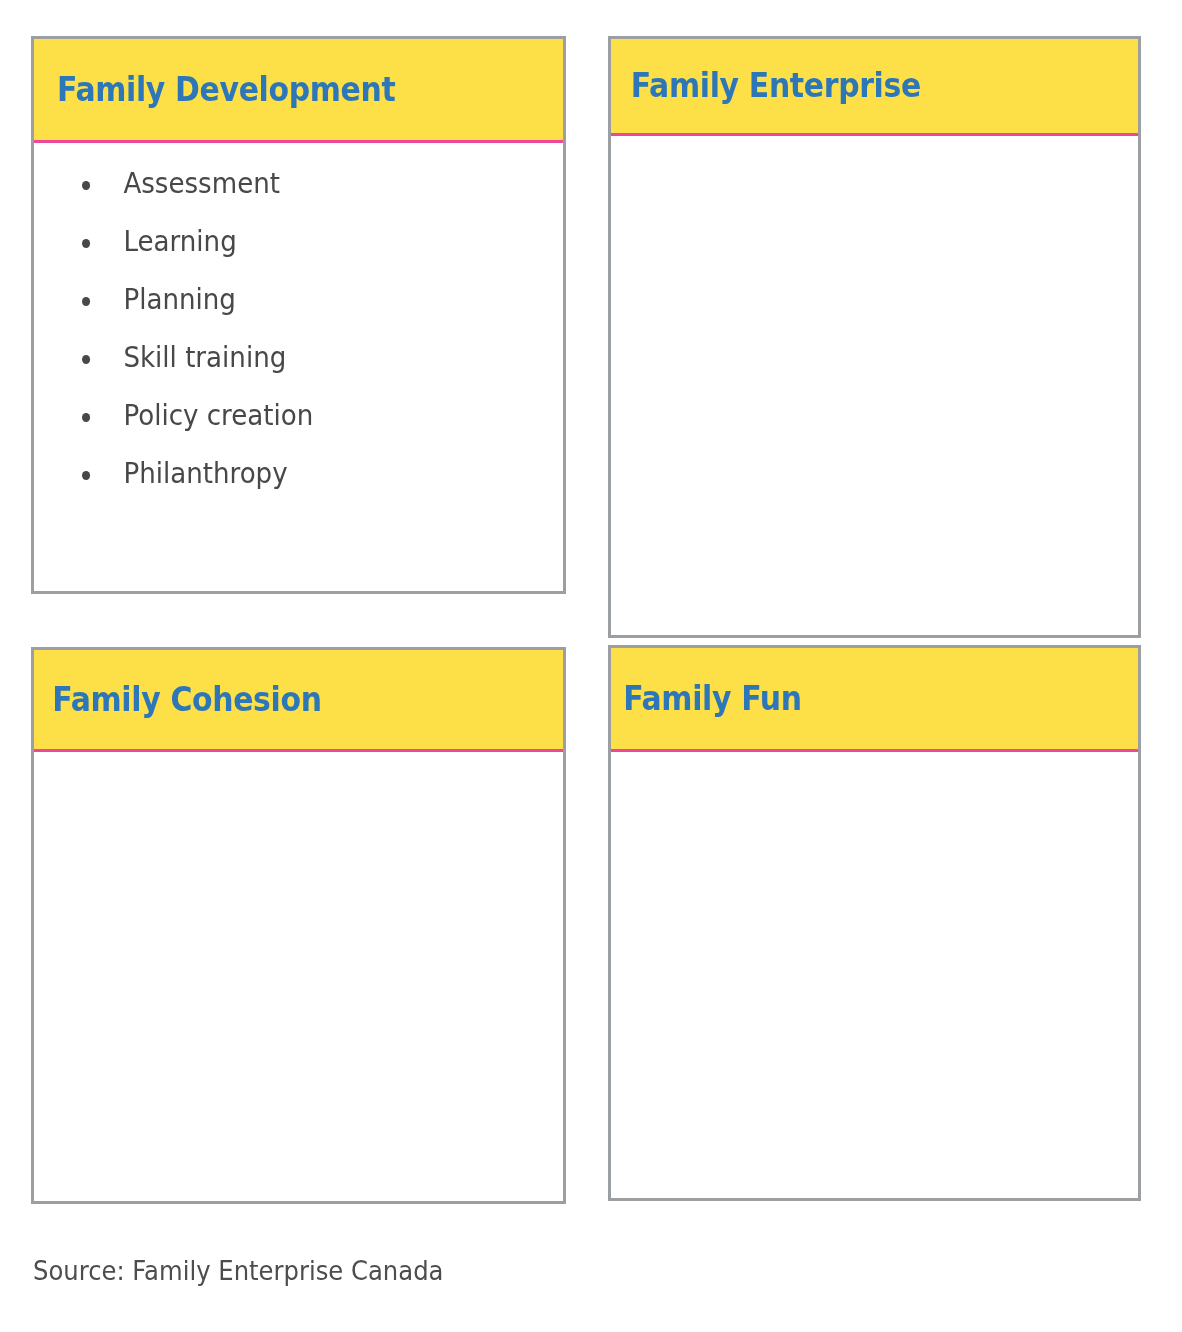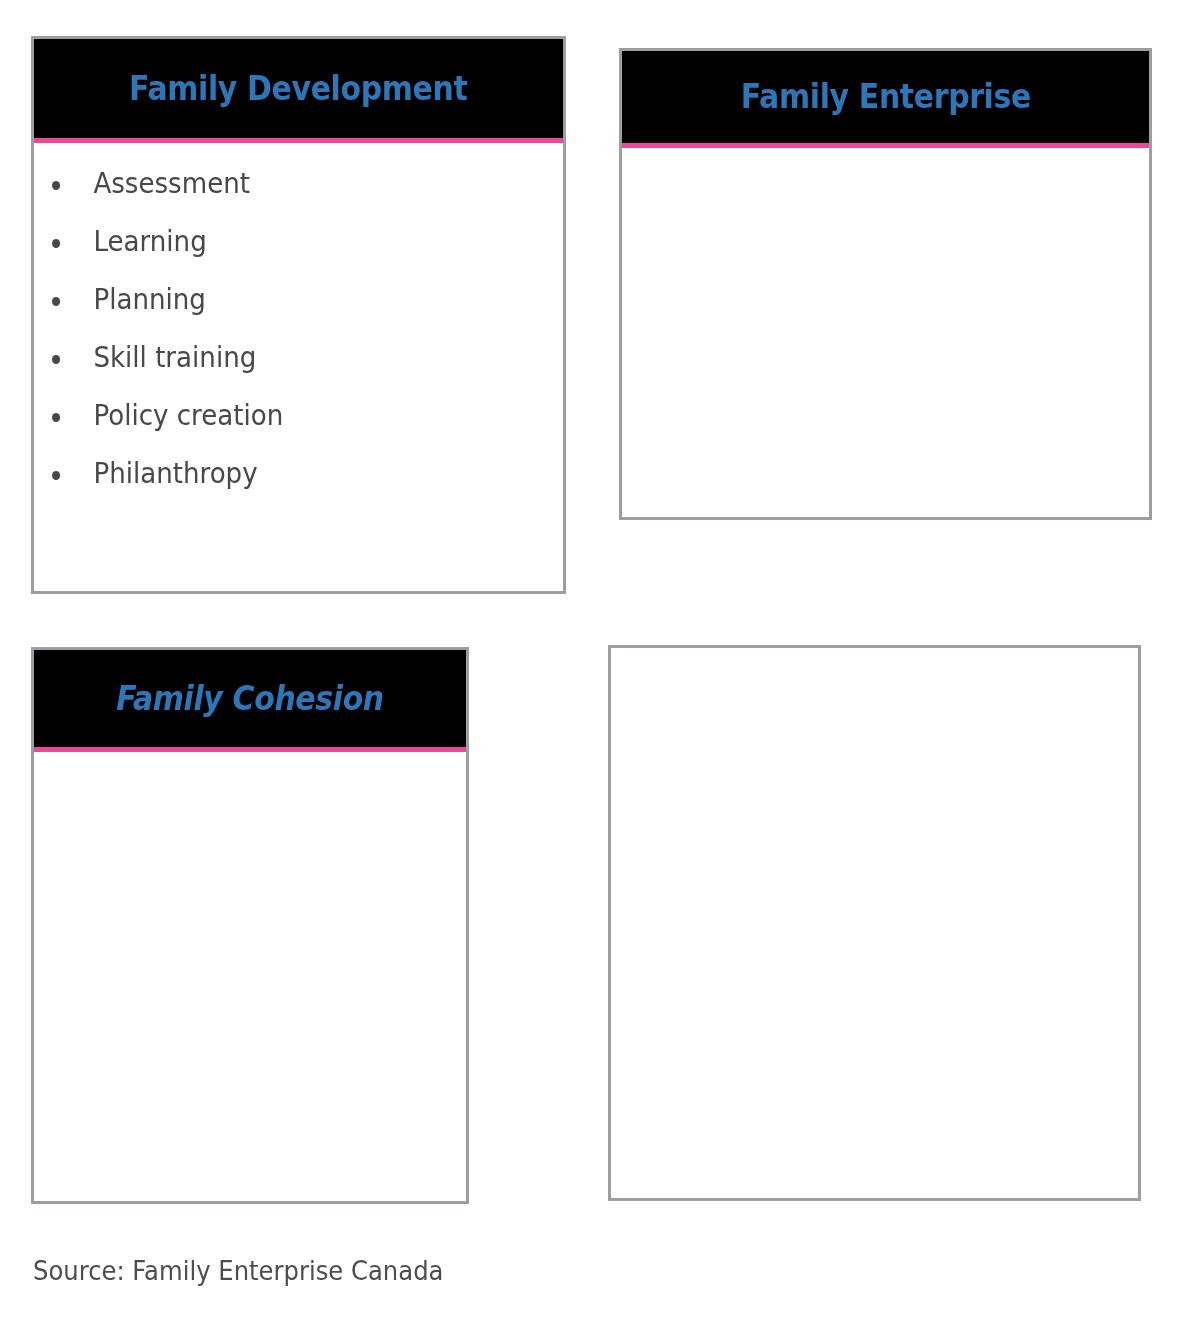--- a/index.html
+++ b/index.html
@@ -24,31 +24,31 @@
   }
 
   .panel {
     position: absolute;
     box-sizing: border-box;
     border: 3px solid #9c9fa2;
     background: #ffffff;
   }
 
   .panel-tl { left: 31px;  top: 36px;  width: 535px; height: 558px; }
-  .panel-tr { left: 608px; top: 48px;  width: 533px; height: 472px; margin-left: 11px; }
-  .panel-bl { left: 31px;  top: 647px; width: 438px; height: 557px; font-style: italic; }
+  .panel-tr { left: 608px; top: 36px;  width: 533px; height: 602px; }
+  .panel-bl { left: 31px;  top: 647px; width: 535px; height: 557px; }
   .panel-br { left: 608px; top: 645px; width: 533px; height: 556px; }
 
   .panel-header {
     box-sizing: border-box;
-    background: #000000;
-    border-bottom: 5px solid #ec4899;
+    background: #fde047;
+    border-bottom: 3px solid #ec4899;
     display: flex;
     align-items: center;
-    justify-content: center;
+    justify-content: flex-start;
     text-align: center;
   }
   .panel-tl .panel-header { height: 104px; }
   .panel-tr .panel-header { height: 97px; }
   .panel-bl .panel-header { height: 102px; }
   .panel-br .panel-header { height: 104px; }
 
   .panel-title {
     font-family: "DejaVu Sans", sans-serif;
     font-weight: bold;
@@ -56,21 +56,21 @@
     letter-spacing: -0.4px;
     color: #2d76b8;
     line-height: 1.1;
     transform: scaleX(0.88);
     transform-origin: center center;
     white-space: nowrap;
   }
 
   .panel-body {
     box-sizing: border-box;
-    padding: 26px 18px 10px 0;
+    padding: 26px 18px 10px 30px;
   }
 
   ul.bullet-list {
     list-style: none;
     margin: 0;
     padding: 0;
   }
 
   ul.bullet-list > li {
     position: relative;
@@ -148,17 +148,20 @@
     </div>
   </div>
 
   <div class="panel panel-bl">
     <div class="panel-header">
       <div class="panel-title">Family Cohesion</div>
     </div>
   </div>
 
   <div class="panel panel-br">
+    <div class="panel-header">
+      <div class="panel-title">Family Fun</div>
+    </div>
   </div>
 
   <div id="source-note">Source: Family Enterprise Canada</div>
 
 </div>
 
 </body></html>

